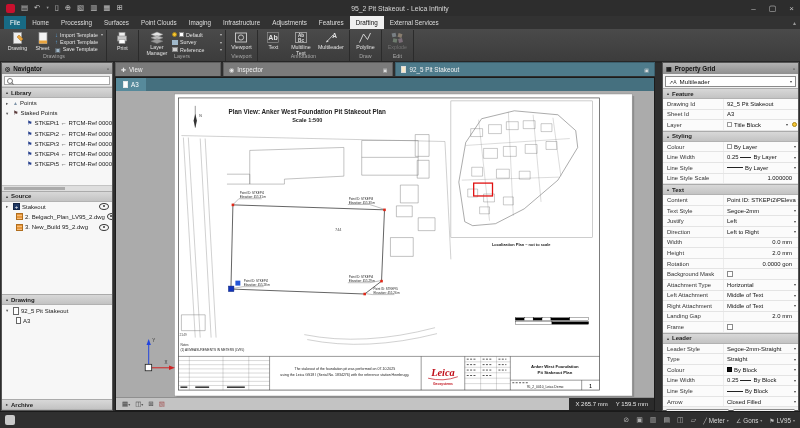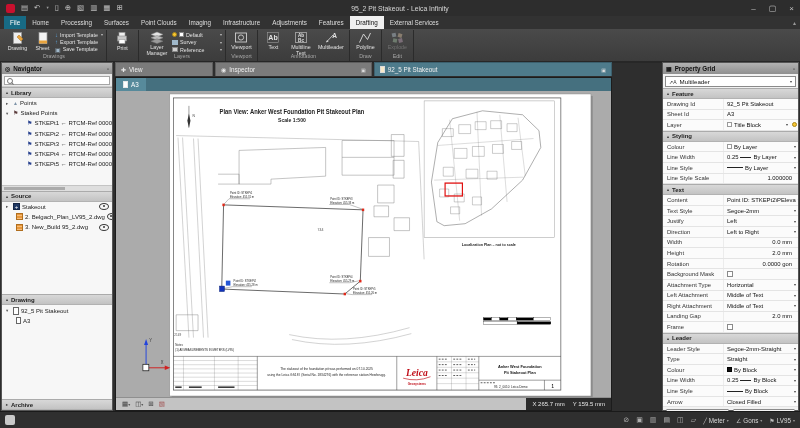--- a/index.html
+++ b/index.html
@@ -67,21 +67,21 @@
   .dwgic{width:7px;height:7px;background:repeating-linear-gradient(#e8973a 0 1.5px,#f7bd7a 1.5px 2.5px);border:1px solid #b06e1e;box-sizing:border-box;flex-shrink:0}
   .stkic{width:7px;height:7px;background:#1f3864;border:1px solid #142544;box-sizing:border-box;color:#fff;font-size:6px;
          display:flex;align-items:center;justify-content:center;flex-shrink:0}
   .eye{margin-left:auto;margin-right:3px;width:8px;height:5px;border:1px solid #3a3a3a;border-radius:50%;position:relative;flex-shrink:0}
   .eye::after{content:"";position:absolute;width:2px;height:2px;background:#3a3a3a;border-radius:50%;left:2.5px;top:1px}
   .hscroll{height:5px;background:#dedede;border-top:1px solid #c4c4c4;position:relative;margin-top:auto;flex-shrink:0}
   .hscroll::after{content:"";position:absolute;left:2px;top:1px;height:3px;width:55%;background:#ababab}
   .navfill{flex:1}
 
   
-  .center{position:absolute;left:115px;top:62px;width:497px;height:349px}
+  .center{position:absolute;left:115px;top:62px;width:540px;height:349px}
   .vtabs{height:14px;display:flex;gap:2px}
   .vtab{background:#7b7b7b;color:#f0f0f0;font-size:6.3px;display:flex;align-items:center;gap:3px;padding:0 5px;
         box-sizing:border-box;border:1px solid #5e5e5e;border-bottom:none;overflow:hidden;white-space:nowrap}
   .vtab.t1{width:107px}.vtab.t2{width:172px}.vtab.t3{width:262px;background:#4e7b8b;border-color:#3c606e}
   .vtab .vic{font-size:6px;color:#e8e8e8}
   .vtab .vx{margin-left:auto;font-size:5px;color:#ddd}
   .cbody{position:absolute;top:15px;left:0;right:0;bottom:0;border:1px solid #1c1c1c;background:#ababab;
          display:flex;flex-direction:column;box-sizing:border-box}
   .sheettab{height:13px;background:#45707f;display:flex;align-items:stretch;flex-shrink:0}
   .stab{display:flex;align-items:center;gap:3px;padding:0 7px;background:#578a9b;color:#fff;font-size:6.3px}

